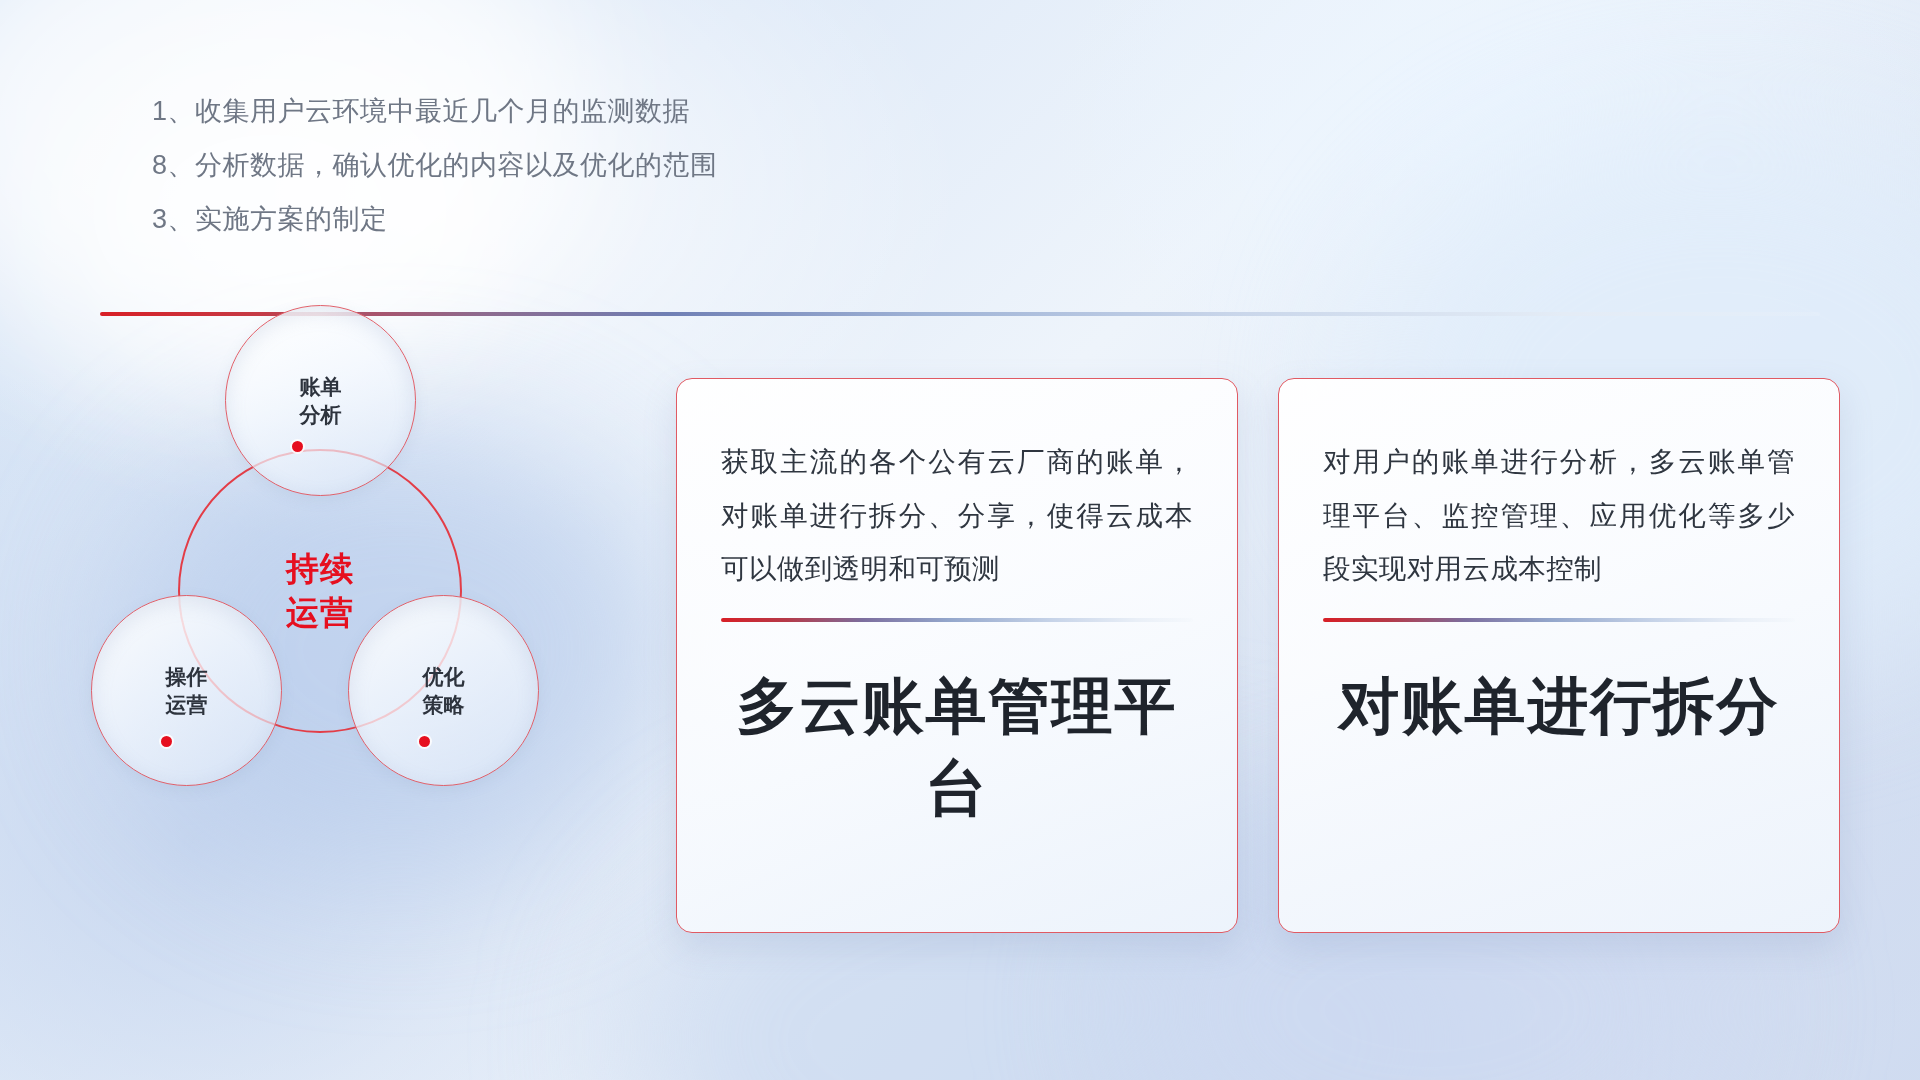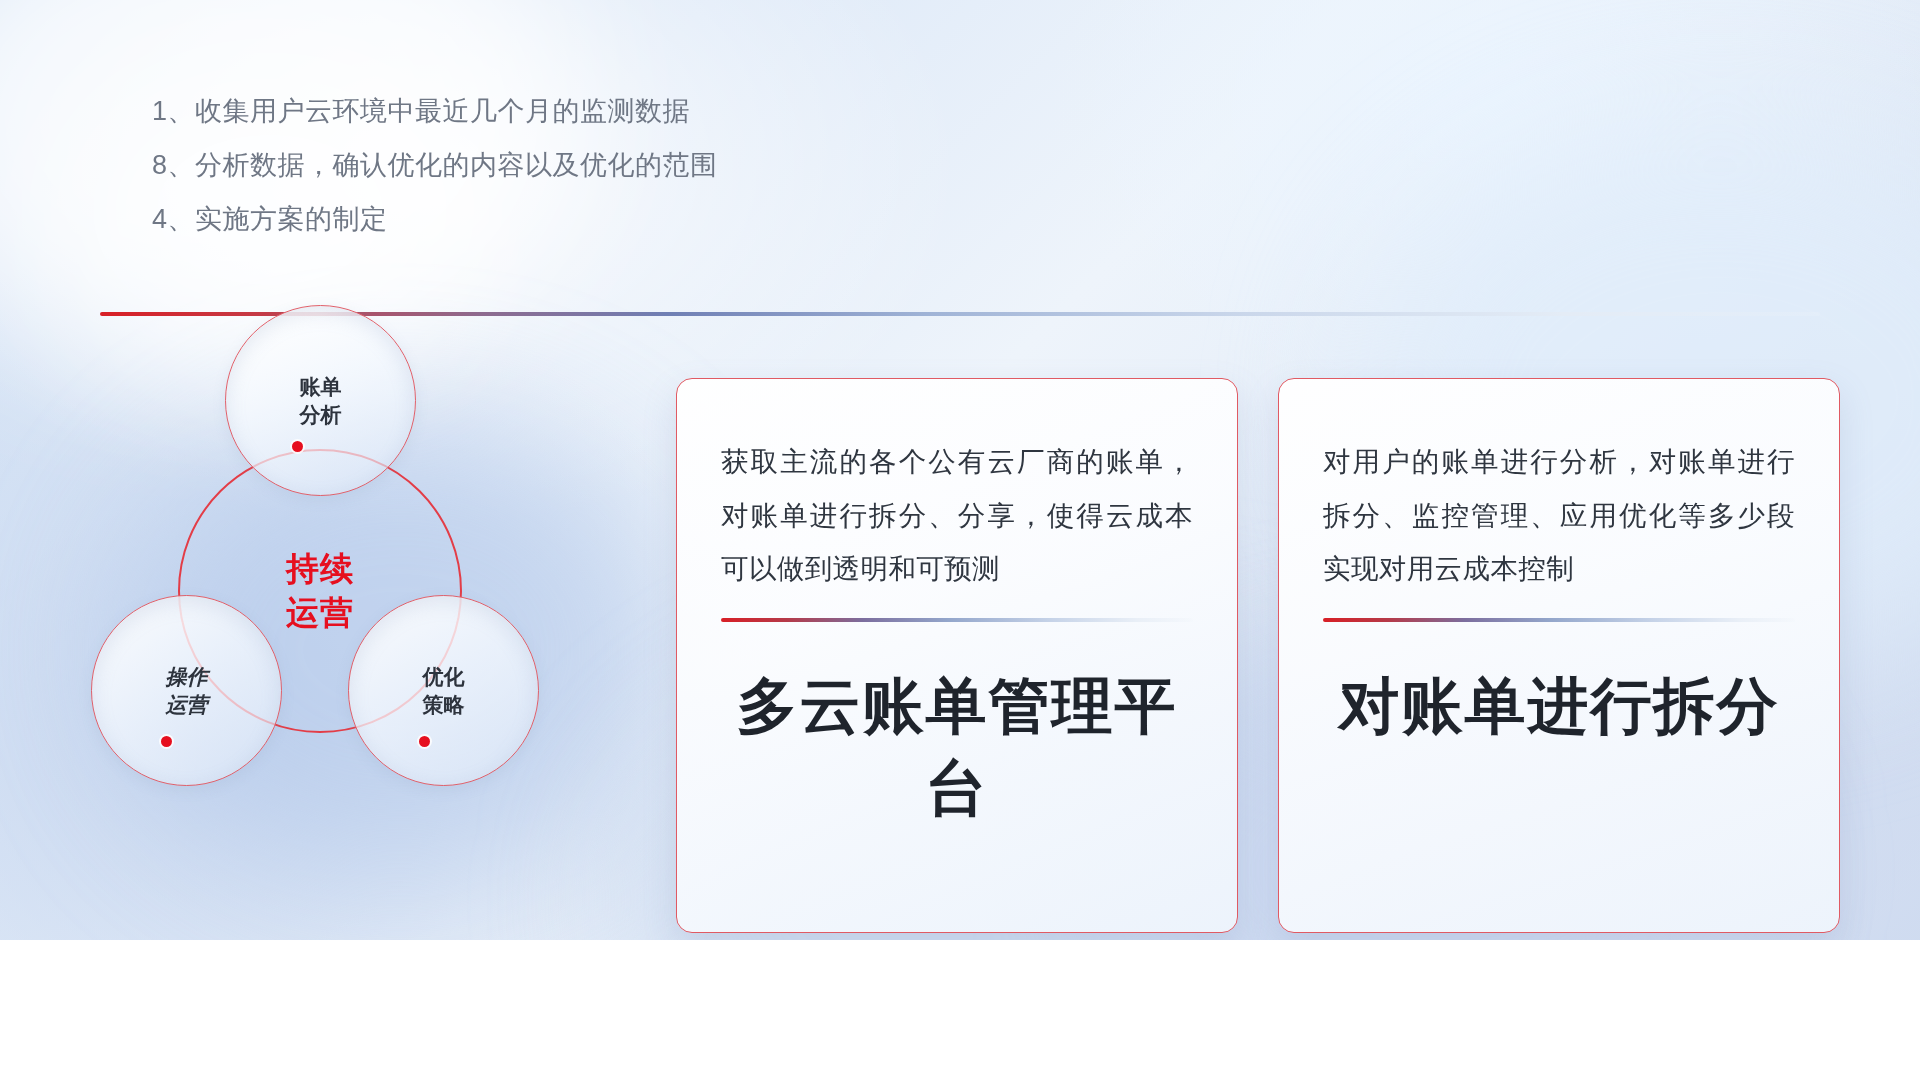--- a/index.html
+++ b/index.html
@@ -7,21 +7,21 @@
     padding: 0;
     width: 1920px;
     height: 1080px;
     overflow: hidden;
     font-family: "Liberation Sans", sans-serif;
   }
 
   #stage {
     position: relative;
     width: 1920px;
-    height: 940px;
+    height: 1080px;
     background:
       radial-gradient(ellipse 900px 600px at 22% 18%, rgba(255,255,255,0.85) 0%, rgba(255,255,255,0.0) 60%),
       radial-gradient(ellipse 700px 500px at 78% 12%, rgba(235,245,255,0.9) 0%, rgba(235,245,255,0.0) 65%),
       radial-gradient(ellipse 800px 700px at 10% 78%, rgba(196,212,238,0.85) 0%, rgba(196,212,238,0.0) 70%),
       radial-gradient(ellipse 1000px 700px at 88% 85%, rgba(208,219,240,0.9) 0%, rgba(208,219,240,0.0) 70%),
       linear-gradient(135deg, #cfe0f4 0%, #dfeaf8 25%, #eef4fb 48%, #e3ecf8 68%, #cfdcf0 100%);
     overflow: hidden;
   }
 
   
@@ -97,21 +97,21 @@
     background: transparent;
     box-shadow: none;
   }
   .circle.big .clabel {
     color: #e60f1f;
     font-size: 33px;
     line-height: 1.32;
     letter-spacing: 1px;
   }
   .circle.top { left: 125px; top: -50px; width: 191px; height: 191px; }
-  .circle.left { left: -9px; top: 240px; width: 191px; height: 191px; font-style: italic; }
+  .circle.left { left: -9px; top: 240px; width: 191px; height: 191px; }
   .circle.right { left: 248px; top: 240px; width: 191px; height: 191px; }
 
   .dot {
     position: absolute;
     width: 11px; height: 11px;
     border-radius: 50%;
     background: #e60f1f;
     box-shadow: 0 0 0 2px rgba(255,255,255,0.8);
   }
   .dot.d1 { left: 192px; top: 86px; }
@@ -167,21 +167,21 @@
   <div class="blob b1"></div>
   <div class="blob b2"></div>
   <div class="blob b3"></div>
   <div class="blob b4"></div>
   <div class="blob b5"></div>
   <div class="blob b6"></div>
 
   <div class="list" id="list-left">
     <div class="row">1、收集用户云环境中最近几个月的监测数据</div>
     <div class="row">8、分析数据，确认优化的内容以及优化的范围</div>
-    <div class="row">4、实施方案的制定</div>
+    <div class="row">3、实施方案的制定</div>
   </div>
 
 
   <div id="divider"></div>
 
   <div id="venn">
     <div class="circle big">
       <div class="clabel">
         <span>持续</span><br>
         <span>运营</span>
@@ -214,18 +214,18 @@
     <div class="dot d3"></div>
   </div>
 
   <div class="card" id="card-1">
     <div class="body">获取主流的各个公有云厂商的账单，对账单进行拆分、分享，使得云成本可以做到透明和可预测</div>
     <div class="rule"></div>
     <div class="title">多云账单管理平台</div>
   </div>
 
   <div class="card" id="card-2">
-    <div class="body">对用户的账单进行分析，对账单进行拆分、监控管理、应用优化等多少段实现对用云成本控制</div>
+    <div class="body">对用户的账单进行分析，多云账单管理平台、监控管理、应用优化等多少段实现对用云成本控制</div>
     <div class="rule"></div>
     <div class="title">对账单进行拆分</div>
   </div>
 
 </div>
 
 </body></html>

